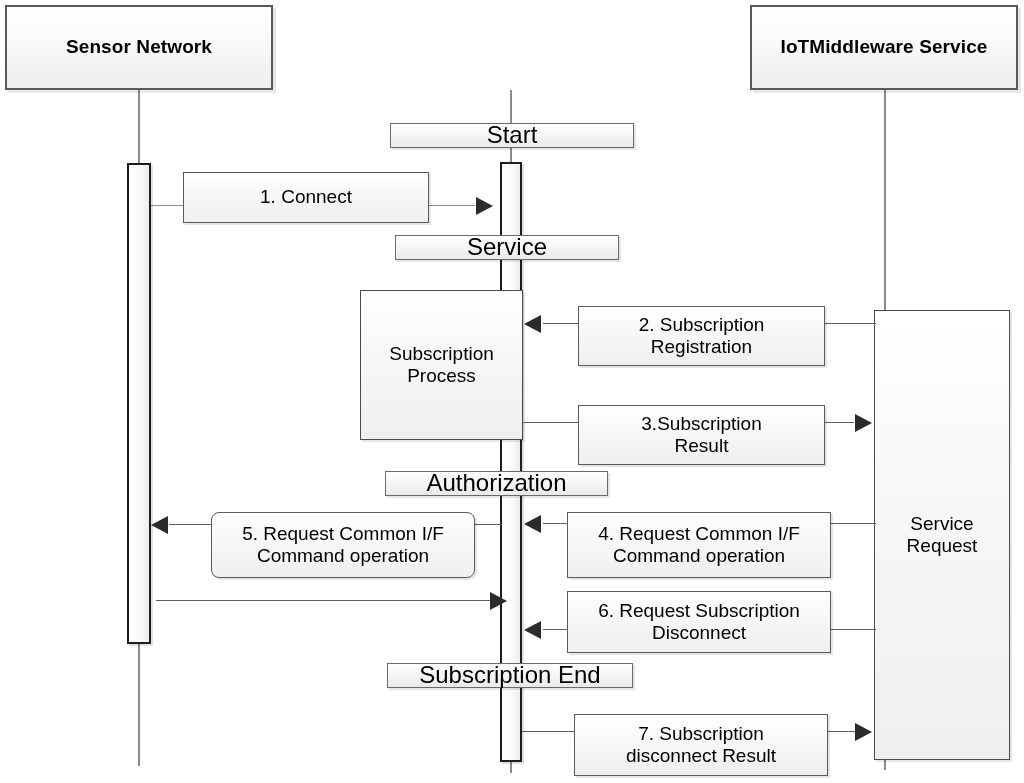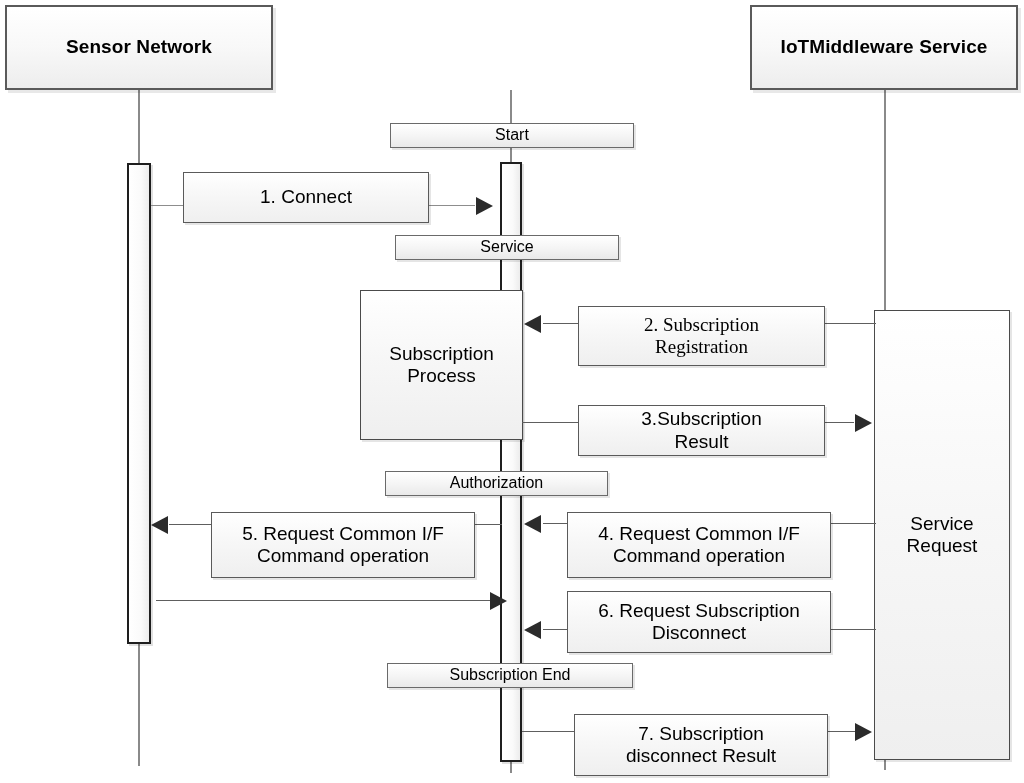--- a/index.html
+++ b/index.html
@@ -54,21 +54,21 @@
   .activation {
     position: absolute;
     box-sizing: border-box;
     background: linear-gradient(to right, #ffffff 0%, #fafafa 60%, #ececec 100%);
     border: 2px solid #1e1e1e;
     box-shadow: 2px 2px 0 rgba(0,0,0,0.12);
   }
 
   
   .phase {
-    font-size: 16px;
+    font-size: 24px;
     border: 1px solid #6a6a6a;
     background: linear-gradient(to bottom, #ffffff 0%, #f4f4f4 55%, #e9e9e9 100%);
   }
 
   
   .msgbox {
     font-size: 19px;
     border: 1px solid #5a5a5a;
     padding: 2px 8px;
   }
@@ -148,49 +148,49 @@
   </div>
 
   <div class="box procbox" style="left:874px; top:310px; width:136px; height:450px; flex-direction:column;">
     <span>Service</span>
     <span>Request</span>
   </div>
 
   <div class="conn" style="left:543px; top:323px; width:36px;"></div>
   <div class="conn" style="left:824px; top:323px; width:52px;"></div>
   <div class="arrow left" style="left:524px; top:315px;"></div>
-  <div class="box msgbox" style="left:578px; top:306px; width:247px; height:60px; flex-direction:column;font-family:Liberation Serif, serif;">
+  <div class="box msgbox" style="left:578px; top:306px; width:247px; height:60px; flex-direction:column;">
     <span>2. Subscription</span>
     <span>Registration</span>
   </div>
 
   <div class="conn" style="left:522px; top:422px; width:57px;"></div>
   <div class="conn" style="left:824px; top:422px; width:30px;"></div>
   <div class="arrow right" style="left:855px; top:414px;"></div>
-  <div class="box msgbox" style="left:578px; top:405px; width:247px; height:51px; flex-direction:column;">
+  <div class="box msgbox" style="left:578px; top:405px; width:247px; height:60px; flex-direction:column;">
     <span>3.Subscription</span>
     <span>Result</span>
   </div>
 
   <div class="box phase" style="left:385px; top:471px; width:223px; height:25px;">
     <span>Authorization</span>
   </div>
 
   <div class="conn" style="left:543px; top:523px; width:25px;"></div>
   <div class="conn" style="left:831px; top:523px; width:45px;"></div>
   <div class="arrow left" style="left:524px; top:515px;"></div>
   <div class="box msgbox" style="left:567px; top:512px; width:264px; height:66px; flex-direction:column;">
     <span>4. Request Common I/F</span>
     <span>Command operation</span>
   </div>
 
   <div class="conn" style="left:169px; top:524px; width:43px;"></div>
   <div class="conn" style="left:475px; top:524px; width:27px;"></div>
   <div class="arrow left" style="left:151px; top:516px;"></div>
-  <div class="box msgbox" style="left:211px; top:512px; width:264px; height:66px; flex-direction:column;">
+  <div class="box msgbox" style="left:211px; top:512px; width:264px; height:66px; flex-direction:column;border-radius:8px;">
     <span>5. Request Common I/F</span>
     <span>Command operation</span>
   </div>
 
   <div class="conn" style="left:156px; top:600px; width:335px;"></div>
   <div class="arrow right" style="left:490px; top:592px;"></div>
 
   <div class="conn" style="left:543px; top:629px; width:25px;"></div>
   <div class="conn" style="left:831px; top:629px; width:45px;"></div>
   <div class="arrow left" style="left:524px; top:621px;"></div>

